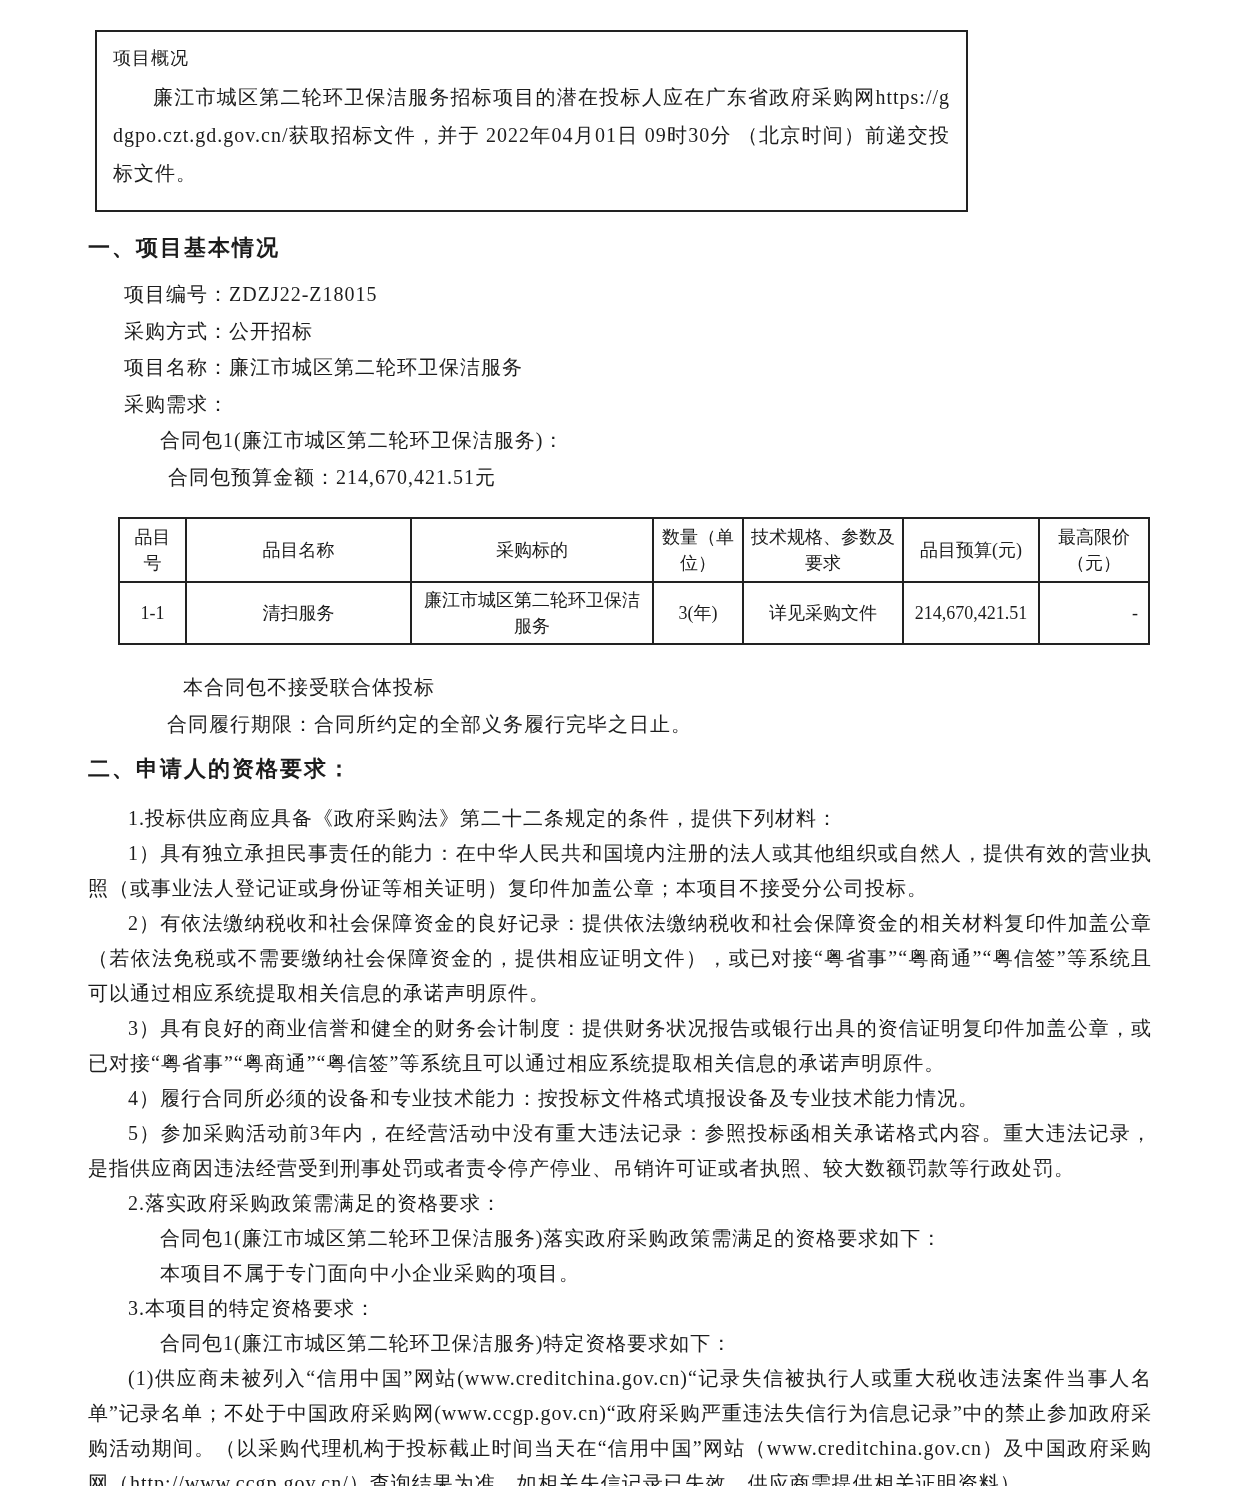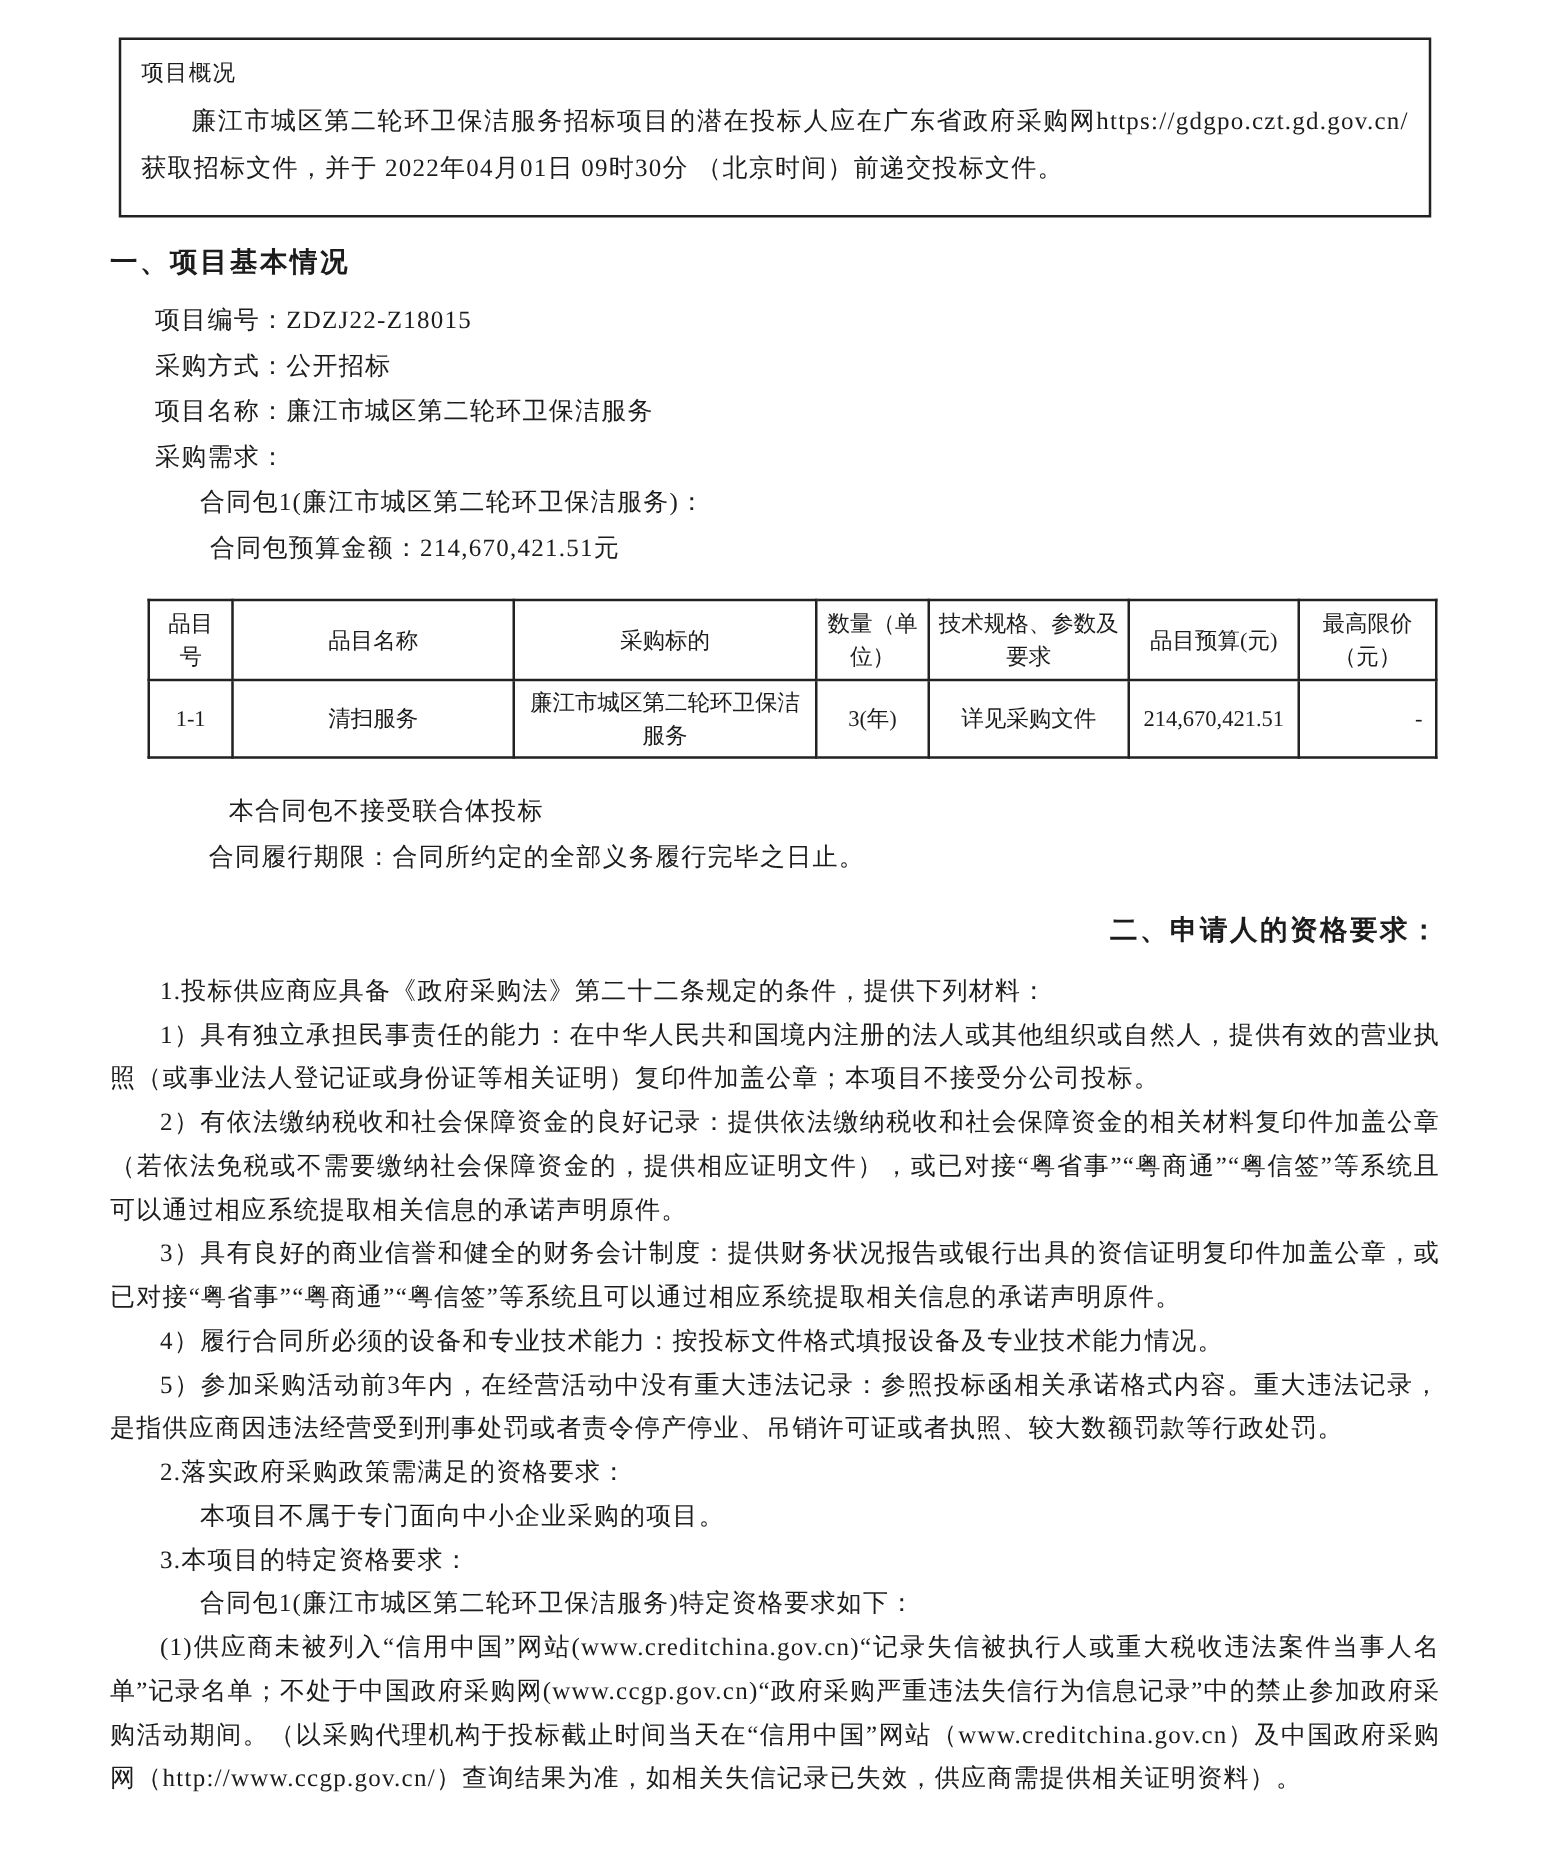--- a/index.html
+++ b/index.html
@@ -5,35 +5,35 @@
   html,body{margin:0;padding:0;}
   body{
     width:1240px;height:1486px;overflow:hidden;background:#ffffff;
     font-family:"Liberation Serif","DejaVu Serif",serif;
     color:#1c1c1c;
   }
   .doc{padding:30px 88px 0 88px;font-size:20px;}
 
   
   .overview-box{
-    box-sizing:border-box;width:1050px;margin-left:7px;
+    box-sizing:border-box;width:873px;margin-left:7px;
     border:2px solid #222;padding:14px 16px 18px 16px;
   }
   .ov-title{font-size:18px;line-height:24px;letter-spacing:1px;margin:0;}
   .ov-body{
     margin:8px 0 0 0;text-indent:2em;text-align:justify;
     line-height:38px;letter-spacing:1px;word-break:break-all;
   }
 
   
   .h{
     font-size:22px;font-weight:bold;letter-spacing:2px;
     margin:20px 0 0 0;line-height:32px;
   }
-  .h2{margin-top:24px;text-align:right;}
+  .h2{margin-top:11px;}
 
   
   .fields{margin-top:12px;}
   .f{margin:0;line-height:36.5px;letter-spacing:1px;}
   .i36{margin-left:36px;}
   .i72{margin-left:72px;}
   .i80{margin-left:80px;}
   .i95{margin-left:95px;}
   .i79{margin-left:79px;}
 
@@ -127,19 +127,20 @@
   <h1 class="h h2">二、申请人的资格要求：</h1>
 
   <div class="paras">
     <p class="para">1.投标供应商应具备《政府采购法》第二十二条规定的条件，提供下列材料：</p>
     <p class="para">1）具有独立承担民事责任的能力：在中华人民共和国境内注册的法人或其他组织或自然人，提供有效的营业执照（或事业法人登记证或身份证等相关证明）复印件加盖公章；本项目不接受分公司投标。</p>
     <p class="para">2）有依法缴纳税收和社会保障资金的良好记录：提供依法缴纳税收和社会保障资金的相关材料复印件加盖公章（若依法免税或不需要缴纳社会保障资金的，提供相应证明文件），或已对接“粤省事”“粤商通”“粤信签”等系统且可以通过相应系统提取相关信息的承诺声明原件。</p>
     <p class="para">3）具有良好的商业信誉和健全的财务会计制度：提供财务状况报告或银行出具的资信证明复印件加盖公章，或已对接“粤省事”“粤商通”“粤信签”等系统且可以通过相应系统提取相关信息的承诺声明原件。</p>
     <p class="para">4）履行合同所必须的设备和专业技术能力：按投标文件格式填报设备及专业技术能力情况。</p>
     <p class="para">5）参加采购活动前3年内，在经营活动中没有重大违法记录：参照投标函相关承诺格式内容。重大违法记录，是指供应商因违法经营受到刑事处罚或者责令停产停业、吊销许可证或者执照、较大数额罚款等行政处罚。</p>
     <p class="para">2.落实政府采购政策需满足的资格要求：</p>
+    <p class="para-sub">合同包1(廉江市城区第二轮环卫保洁服务)落实政府采购政策需满足的资格要求如下：</p>
     <p class="para-sub">本项目不属于专门面向中小企业采购的项目。</p>
     <p class="para">3.本项目的特定资格要求：</p>
     <p class="para-sub">合同包1(廉江市城区第二轮环卫保洁服务)特定资格要求如下：</p>
     <p class="para">(1)供应商未被列入“信用中国”网站(www.creditchina.gov.cn)“记录失信被执行人或重大税收违法案件当事人名单”记录名单；不处于中国政府采购网(www.ccgp.gov.cn)“政府采购严重违法失信行为信息记录”中的禁止参加政府采购活动期间。（以采购代理机构于投标截止时间当天在“信用中国”网站（www.creditchina.gov.cn）及中国政府采购网（http://www.ccgp.gov.cn/）查询结果为准，如相关失信记录已失效，供应商需提供相关证明资料）。</p>
   </div>
 
 </div>
 
 </body></html>

